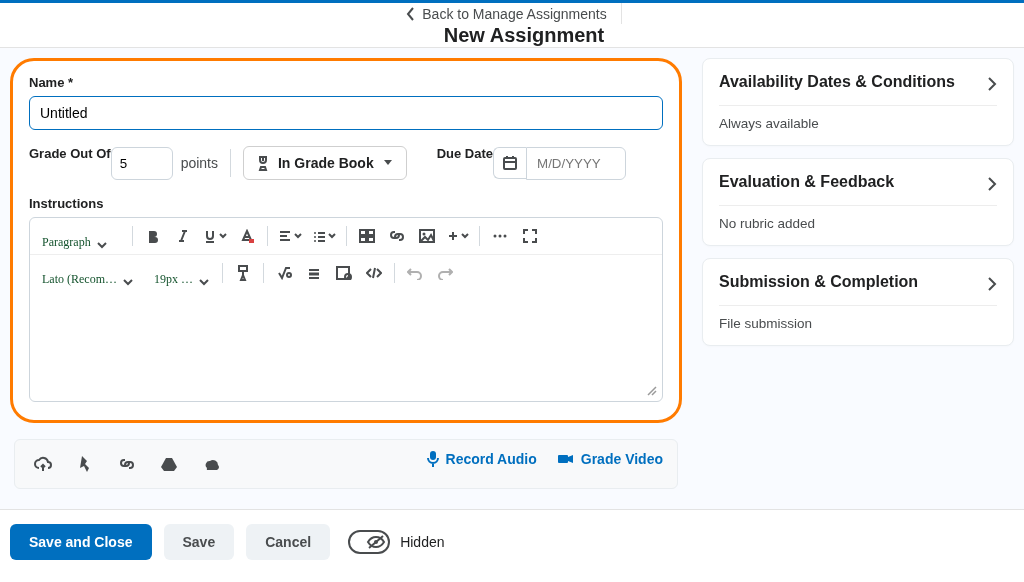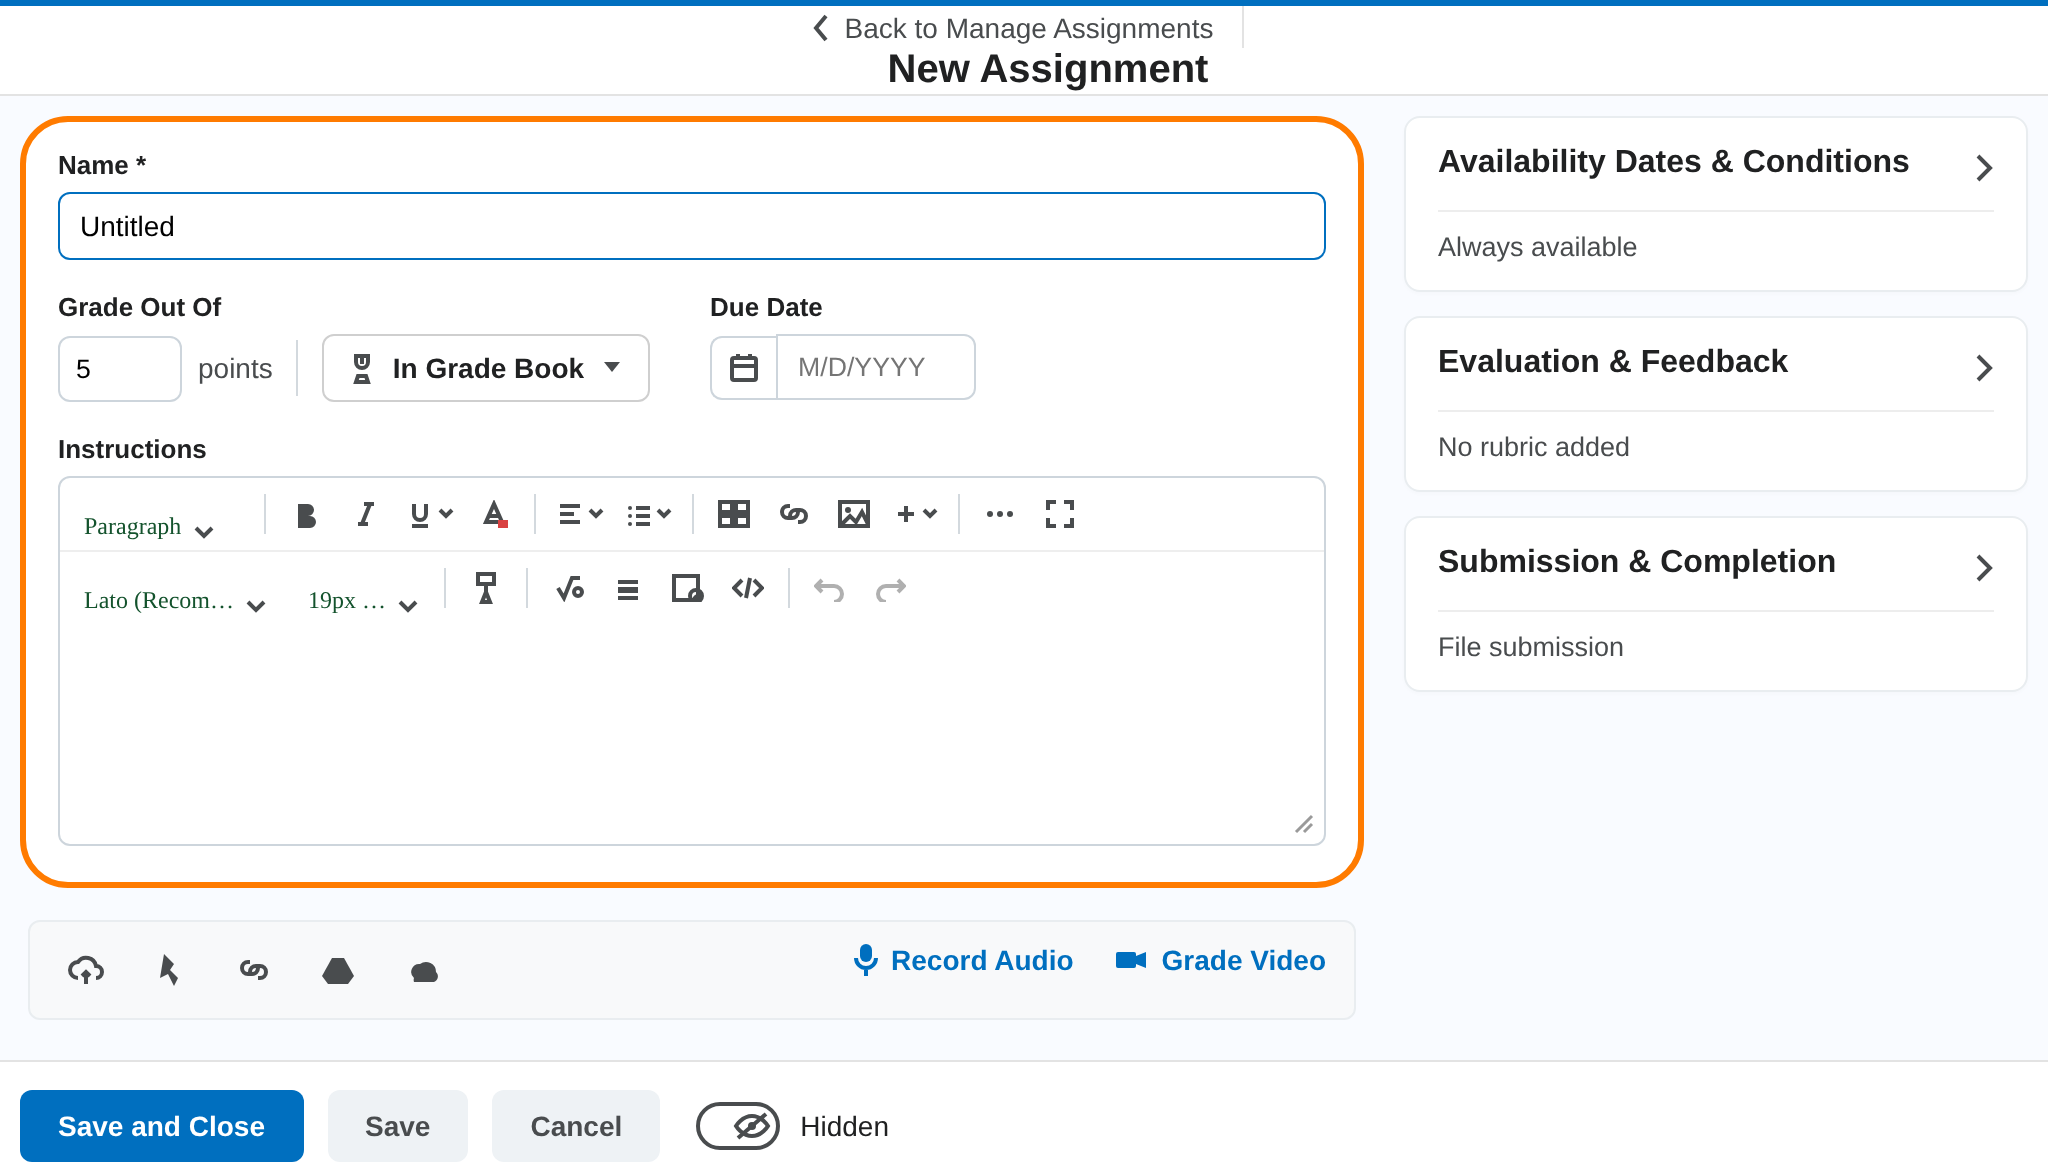--- a/index.html
+++ b/index.html
@@ -62,21 +62,21 @@
     border: 1px solid #006fbf;
     border-radius: 6px;
     outline: none;
     font-size: 14px;
   }
   .row {
     display: flex;
     gap: 30px;
     margin-top: 16px;
   }
-  .col { display: flex; flex-direction: column; }
+  .col { display: flex; }
   .grade-row { display: flex; align-items: center; gap: 8px; }
   .grade-input {
     width: 62px;
     padding: 8px;
     border: 1px solid #cdd5dc;
     border-radius: 6px;
     text-align: left;
   }
   .points-label { color: #494c4e; }
   .vert-sep {

